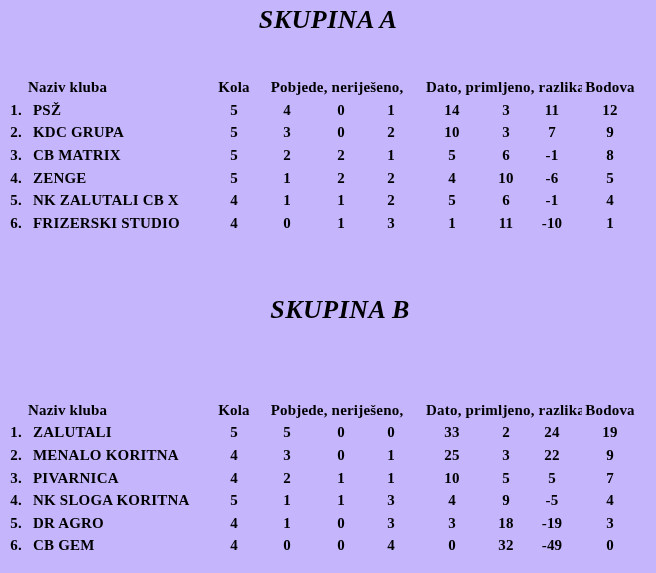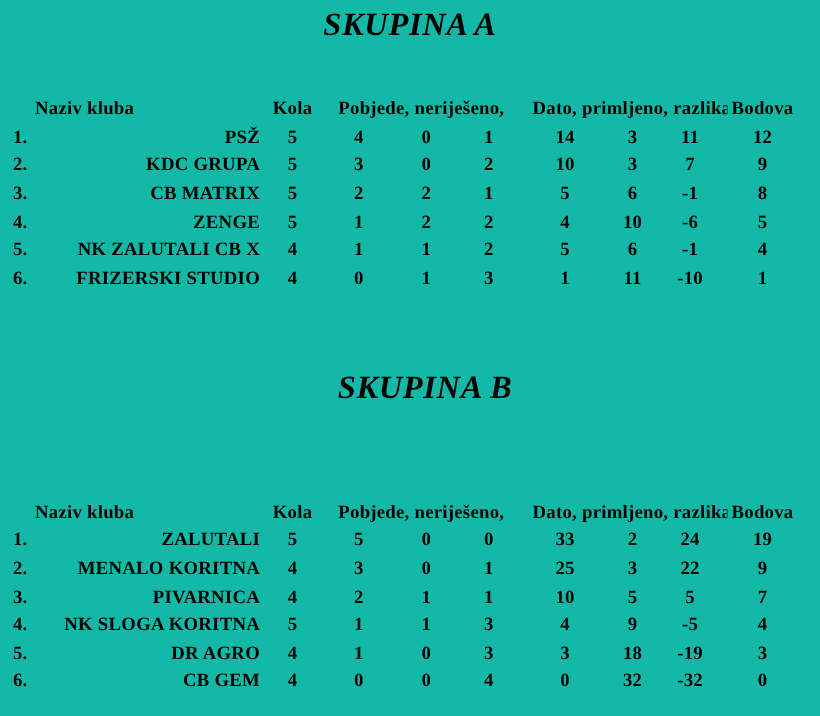--- a/index.html
+++ b/index.html
@@ -11,21 +11,21 @@
     width: 656px;
     height: 573px;
     overflow: hidden;
     color: #000000;
     font-family: "Liberation Serif", "DejaVu Serif", serif;
     font-weight: bold;
   }
   .page {
     width: 656px;
     height: 573px;
-    background: #14b8a6;
+    background: #c4b5fd;
   }
   .group-title {
     margin: 0;
     width: 656px;
     text-align: center;
     font-style: italic;
     font-weight: bold;
     font-size: 26px;
     line-height: 40px;
     letter-spacing: 0.5px;
@@ -63,21 +63,21 @@
   }
   th.th-dpr {
     padding-left: 12px;
   }
   td.c-rank {
     text-align: right;
     padding-right: 10px;
     font-weight: bold;
   }
   td.c-name {
-    text-align: right;
+    text-align: left;
     padding-left: 1px;
     font-weight: bold;
   }
   td.c-num {
     text-align: center;
     font-weight: bold;
   }
 </style>
 </head>
 <body>
@@ -272,20 +272,20 @@
   </tr>
           <tr class="row">
     <td class="c-rank">6.</td>
     <td class="c-name">CB GEM</td>
     <td class="c-num">4</td>
     <td class="c-num">0</td>
     <td class="c-num">0</td>
     <td class="c-num">4</td>
     <td class="c-num">0</td>
     <td class="c-num">32</td>
-    <td class="c-num">-32</td>
+    <td class="c-num">-49</td>
     <td class="c-num">0</td>
   </tr>
         </tbody>
     </table>
   </section>
 
 </div>
 
 </body></html>

